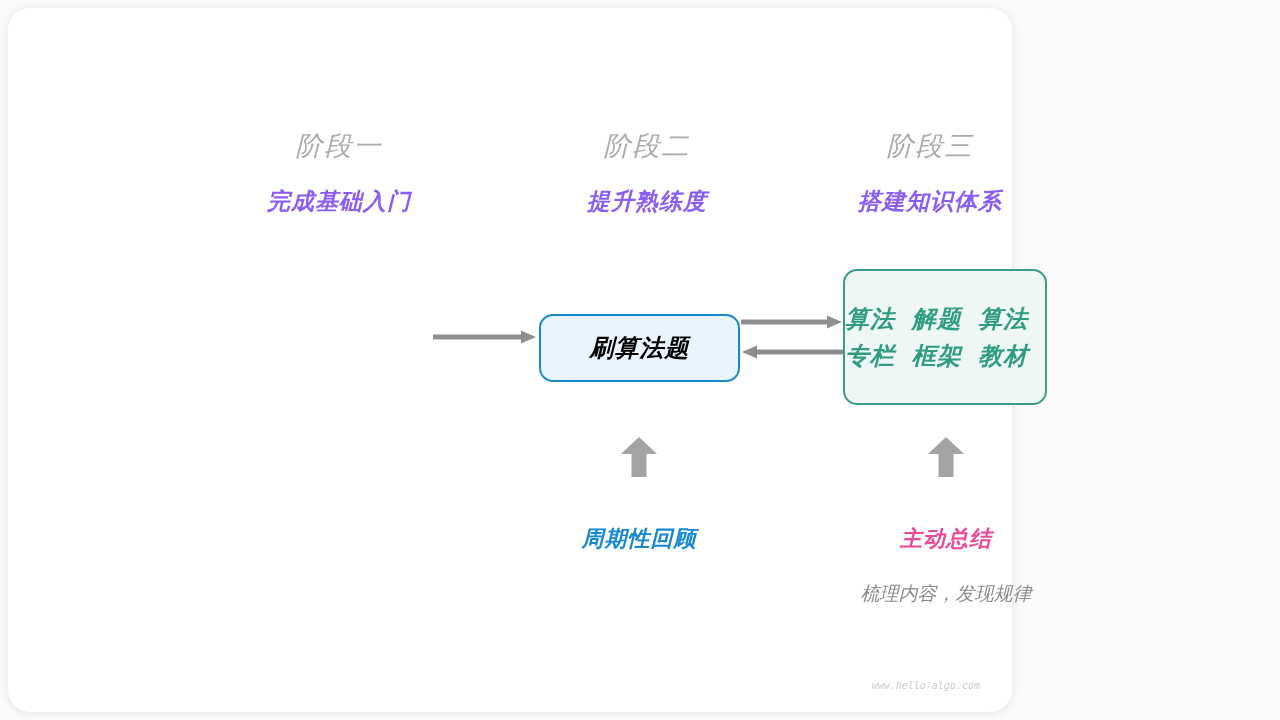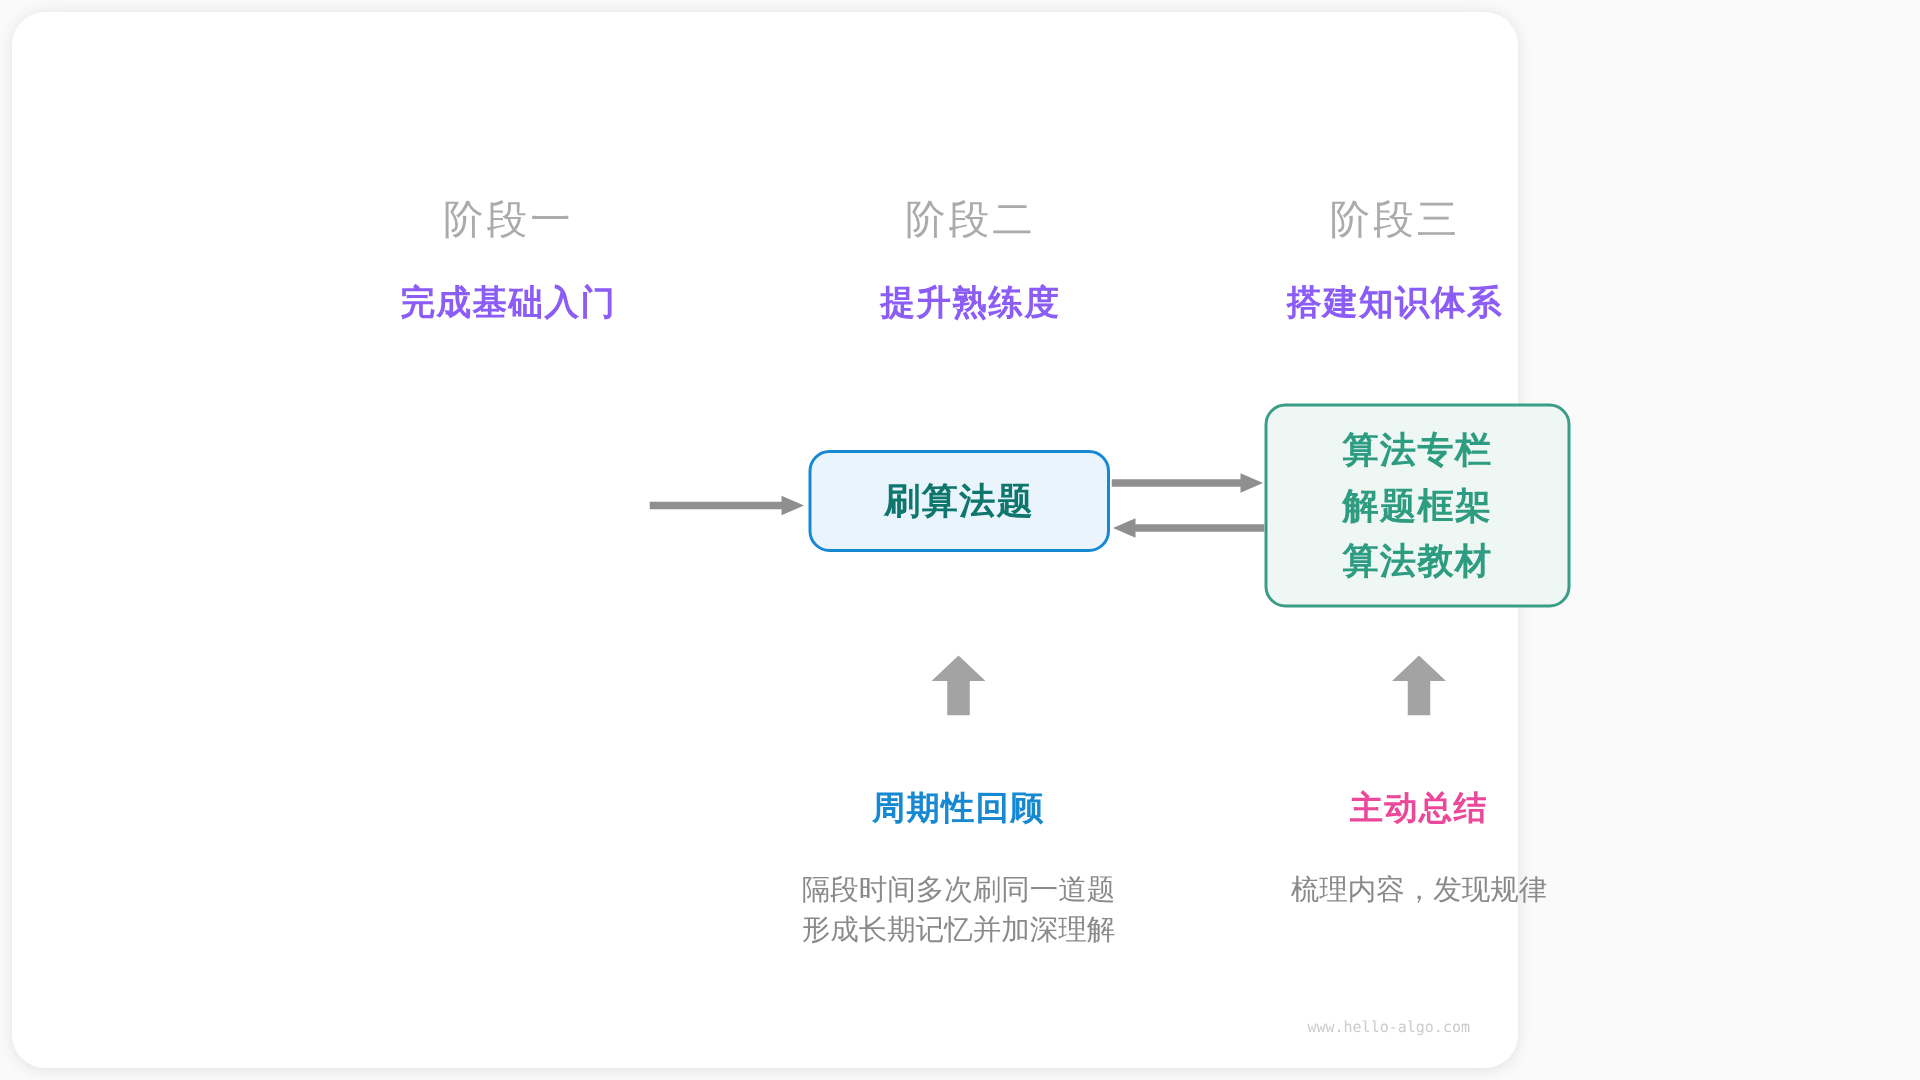--- a/index.html
+++ b/index.html
@@ -9,20 +9,21 @@
     font-family: "Liberation Sans", "DejaVu Sans", sans-serif;
     overflow: hidden;
   }
   .canvas {
     position: absolute;
     left: 8px; top: 8px;
     width: 1004px; height: 704px;
     background: #ffffff;
     border-radius: 22px;
     box-shadow: 0 1px 10px rgba(0,0,0,0.10);
+    font-style: italic;
   }
   .abs { position: absolute; }
 
   
   .stage-header { text-align: center; width: 320px; }
   .stage-title {
     font-size: 27px;
     color: #ababab;
     letter-spacing: 2px;
   }
@@ -30,39 +31,39 @@
     margin-top: 22px;
     font-size: 23px;
     font-weight: bold;
     color: #8b5cf6;
     letter-spacing: 1px;
   }
 
   
   .node {
     display: flex;
-    flex-direction: column;
+    flex-direction: row;
     align-items: center;
     justify-content: center;
     border-radius: 14px;
     font-weight: bold;
     font-size: 24px;
     letter-spacing: 1px;
   }
   .node-green {
     left: 223px; top: 295px; width: 200px; height: 68px;
     border: 2px solid #5aa45a;
     background: #f3f9f3;
     color: #4aa04a;
   }
   .node-blue {
-    left: 531px; top: 292px; width: 201px; height: 68px;
+    left: 531px; top: 306px; width: 201px; height: 68px;
     border: 2px solid #1789d3;
     background: #eaf4fc;
-    color: #0f766e;
+    color: #000000;
   }
   .node-teal {
     left: 835px; top: 261px; width: 204px; height: 136px;
     border: 2px solid #3a9e86;
     background: #eef7f3;
     color: #2e9c81;
   }
   .node-teal .node-line { line-height: 37px; }
 
   
@@ -135,24 +136,20 @@
 
   <svg class="abs" style="left:613px; top:429px;" width="36" height="40" viewBox="0 0 36 40">
     <polygon points="18,0 36,17 25.5,17 25.5,40 10.5,40 10.5,17 0,17" fill="#a3a3a3"></polygon>
   </svg>
   <svg class="abs" style="left:920px; top:429px;" width="36" height="40" viewBox="0 0 36 40">
     <polygon points="18,0 36,17 25.5,17 25.5,40 10.5,40 10.5,17 0,17" fill="#a3a3a3"></polygon>
   </svg>
 
   <div class="abs annotation" style="left:461px; top:504px;">
     <div class="annotation-title blue">周期性回顾</div>
-    <div class="annotation-desc">
-      <div>隔段时间多次刷同一道题</div>
-      <div>形成长期记忆并加深理解</div>
-    </div>
   </div>
 
   <div class="abs annotation" style="left:768px; top:504px;">
     <div class="annotation-title teal">主动总结</div>
     <div class="annotation-desc">
       <div>梳理内容，发现规律</div>
     </div>
   </div>
 
   <div class="abs watermark">www.hello-algo.com</div>

